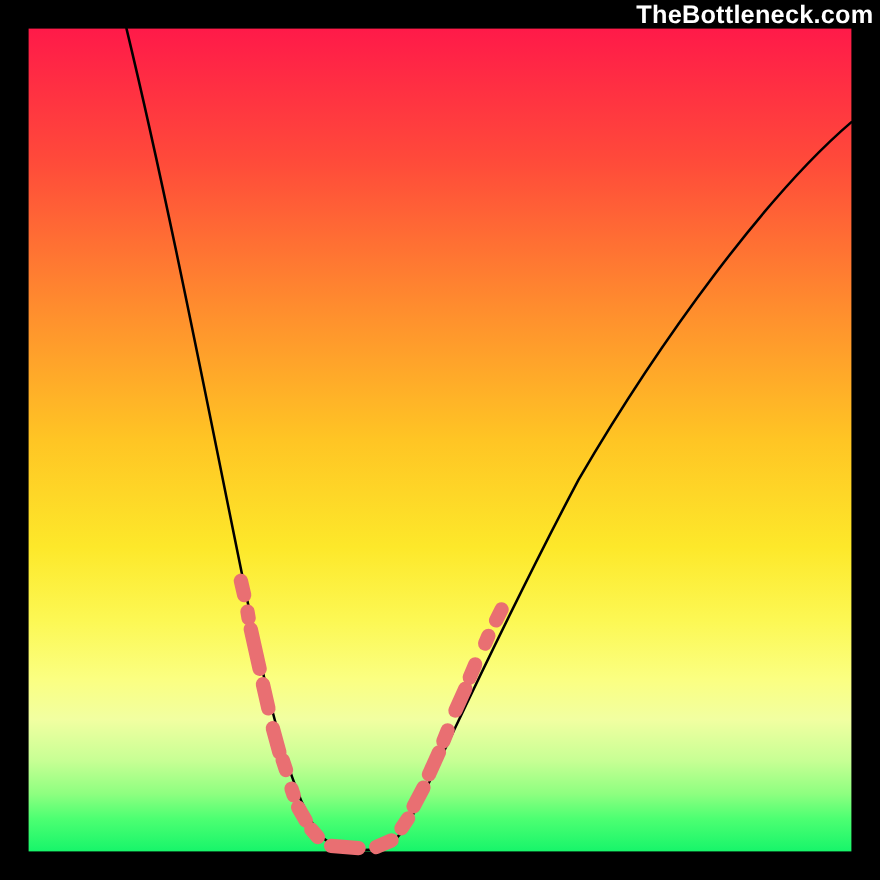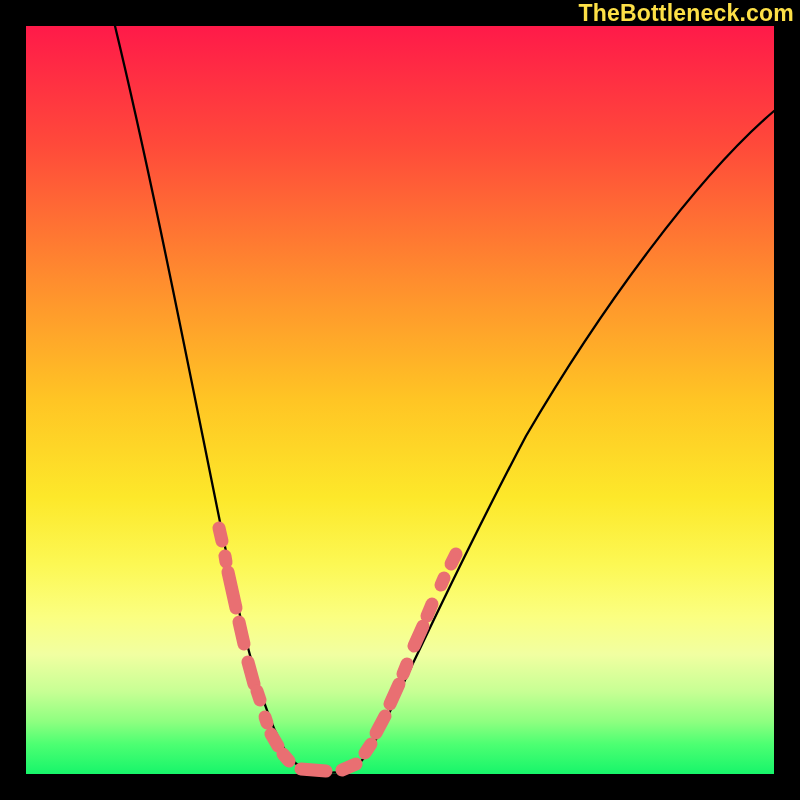--- a/index.html
+++ b/index.html
@@ -30,21 +30,21 @@
       #c7ff94 89%,
       #8eff80 93%,
       #4dff72 96%,
       #17f56a 100%
     );
   }
   .attribution {
     position: absolute;
     top: 0;
     right: 6px;
-    color: #fde047;
+    color: #ffffff;
     font-size: 23px;
     font-weight: 600;
     letter-spacing: 0.2px;
     font-family: Arial, Helvetica, sans-serif;
     user-select: none;
   }
   svg.overlay {
     position: absolute;
     left: 26px;
     top: 26px;

